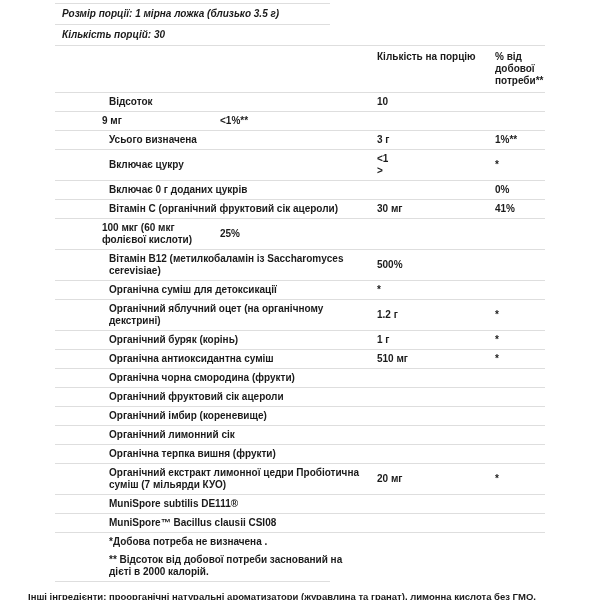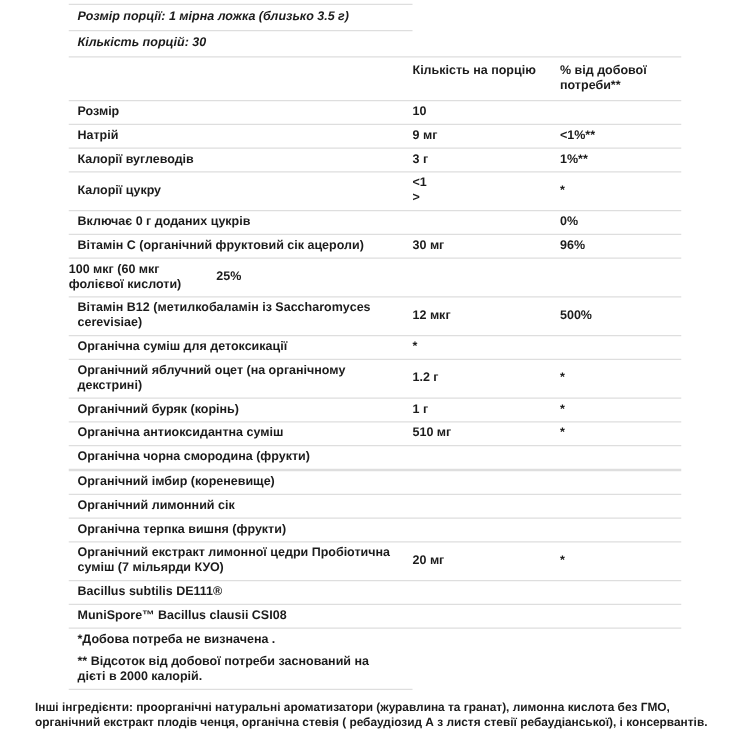--- a/index.html
+++ b/index.html
@@ -11,21 +11,21 @@
   
   .facts{
     margin:3px 0 0 55px;
     width:490px;
     font-size:10px;font-weight:700;line-height:1.2;
   }
   .divider{border-top:1px solid #dedede;height:0;}
   .divider.full{width:100%;}
   .divider.partial{width:275px;}
   .serving-row{padding:4px 10px 4px 7px;font-style:italic;}
-  .row{display:flex;align-items:center;padding:2px 0;}
+  .row{display:flex;align-items:center;padding:2px 0;margin-left:47px;}
   .row.header-row{align-items:flex-start;padding:4px 0;}
   .cell-label{flex:0 0 275px;box-sizing:border-box;padding:1px 12px 1px 7px;}
   .cell-amount{flex:0 0 118px;box-sizing:border-box;padding:1px 8px 1px 0;white-space:pre-line;}
   .cell-dv{flex:1 1 auto;box-sizing:border-box;padding:1px 4px 1px 0;}
   
   .footer{margin:9px 25px 0 28px;font-size:9.5px;font-weight:700;line-height:1.22;}
   .footer p{margin:0 0 9px 0;}
 </style>
 </head>
 <body>
@@ -41,64 +41,62 @@
   </div>
   <div class="divider full"></div>
   <div class="row header-row">
     <div class="cell-label"></div>
     <div class="cell-amount">Кількість на порцію</div>
     <div class="cell-dv">% від добової потреби**</div>
   </div>
   <div class="divider full"></div>
   <div id="rows-mount">
       <div class="row">
-        <div class="cell-label">Розмір</div>
+        <div class="cell-label">Відсоток</div>
         <div class="cell-amount">10</div>
         <div class="cell-dv"></div>
       </div>
       <div class="divider full"></div>
       <div class="row">
-        <div class="cell-label">Натрій</div>
         <div class="cell-amount">9 мг</div>
         <div class="cell-dv">&lt;1%**</div>
       </div>
       <div class="divider full"></div>
       <div class="row">
-        <div class="cell-label">Калорії вуглеводів</div>
+        <div class="cell-label">Усього визначена</div>
         <div class="cell-amount">3 г</div>
         <div class="cell-dv">1%**</div>
       </div>
       <div class="divider full"></div>
       <div class="row">
-        <div class="cell-label">Калорії цукру</div>
+        <div class="cell-label">Включає цукру</div>
         <div class="cell-amount">&lt;1
 &gt;</div>
         <div class="cell-dv">*</div>
       </div>
       <div class="divider full"></div>
       <div class="row">
         <div class="cell-label">Включає 0 г доданих цукрів</div>
         <div class="cell-amount"></div>
         <div class="cell-dv">0%</div>
       </div>
       <div class="divider full"></div>
       <div class="row">
         <div class="cell-label">Вітамін C (органічний фруктовий сік ацероли)</div>
         <div class="cell-amount">30 мг</div>
-        <div class="cell-dv">96%</div>
+        <div class="cell-dv">41%</div>
       </div>
       <div class="divider full"></div>
       <div class="row">
         <div class="cell-amount">100 мкг (60 мкг фолієвої кислоти)</div>
         <div class="cell-dv">25%</div>
       </div>
       <div class="divider full"></div>
       <div class="row">
         <div class="cell-label">Вітамін B12 (метилкобаламін із Saccharomyces cerevisiae)</div>
-        <div class="cell-amount">12 мкг</div>
         <div class="cell-dv">500%</div>
       </div>
       <div class="divider full"></div>
       <div class="row">
         <div class="cell-label">Органічна суміш для детоксикації</div>
         <div class="cell-dv">*</div>
       </div>
       <div class="divider full"></div>
       <div class="row">
         <div class="cell-label">Органічний яблучний оцет (на органічному декстрині)</div>
@@ -117,20 +115,25 @@
         <div class="cell-amount">510 мг</div>
         <div class="cell-dv">*</div>
       </div>
       <div class="divider full"></div>
       <div class="row">
         <div class="cell-label">Органічна чорна смородина (фрукти)</div>
         <div class="cell-amount"></div>
         <div class="cell-dv"></div>
       </div>
       <div class="divider full"></div>
+      <div class="row">
+        <div class="cell-label">Органічний фруктовий сік ацероли</div>
+        <div class="cell-amount"></div>
+        <div class="cell-dv"></div>
+      </div>
       <div class="divider full"></div>
       <div class="row">
         <div class="cell-label">Органічний імбир (кореневище)</div>
         <div class="cell-amount"></div>
         <div class="cell-dv"></div>
       </div>
       <div class="divider full"></div>
       <div class="row">
         <div class="cell-label">Органічний лимонний сік</div>
         <div class="cell-amount"></div>
@@ -143,21 +146,21 @@
         <div class="cell-dv"></div>
       </div>
       <div class="divider full"></div>
       <div class="row">
         <div class="cell-label">Органічний екстракт лимонної цедри Пробіотична суміш (7 мільярди КУО)</div>
         <div class="cell-amount">20 мг</div>
         <div class="cell-dv">*</div>
       </div>
       <div class="divider full"></div>
       <div class="row">
-        <div class="cell-label">Bacillus subtilis DE111®</div>
+        <div class="cell-label">MuniSpore subtilis DE111®</div>
         <div class="cell-amount"></div>
         <div class="cell-dv"></div>
       </div>
       <div class="divider full"></div>
       <div class="row">
         <div class="cell-label">MuniSpore™ Bacillus clausii CSI08</div>
         <div class="cell-amount"></div>
         <div class="cell-dv"></div>
       </div>
       <div class="divider full"></div>

